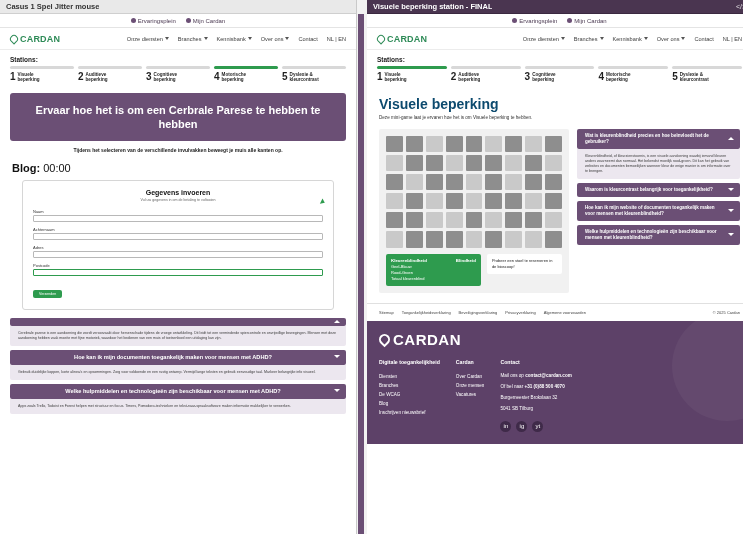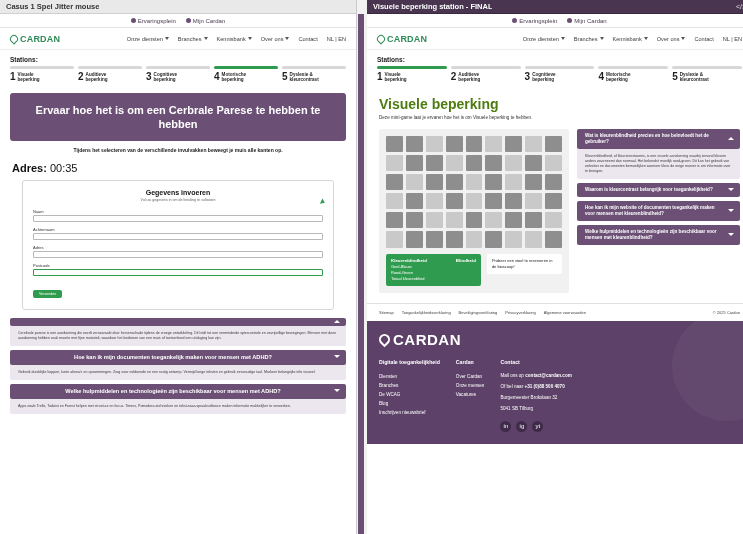--- a/index.html
+++ b/index.html
@@ -236,21 +236,21 @@
     line-height: 5px;
     padding: 5px 8px;
     border-radius: 0 0 2px 2px;
   }
 
   
   .r-title {
     margin: 10px 12px 0 12px;
     font-size: 14px;
     font-weight: bold;
-    color: #4d7c0f;
+    color: #0c4a6e;
   }
   .r-sub {
     margin: 3px 12px 0 12px;
     font-size: 4.6px;
     color: #333;
     line-height: 6px;
     max-width: 175px;
   }
   .r-main {
     display: flex;
@@ -460,22 +460,22 @@
             <span class="txt"><span>Dyslexie &amp;</span><br><span>kleurcontrast</span></span>
           </div>
         </div>
       </div>
     </div>
 
     <div class="purple-banner">Ervaar hoe het is om een Cerbrale Parese te hebben te hebben</div>
     <div class="banner-note">Tijdens het selecteren van de verschillende invulvakken beweegt je muis alle kanten op.</div>
 
     <div class="timer">
-      <b>Adres:</b>
-      <span>00:35</span>
+      <b>Blog:</b>
+      <span>00:00</span>
     </div>
 
     <div class="form-card">
       <h3>Gegevens invoeren</h3>
       <div class="sub">Vul uw gegevens in om de betaling te voltooien</div>
 
       <div class="field">
         <label>Naam</label>
         <div class="inp"></div>
       </div>

